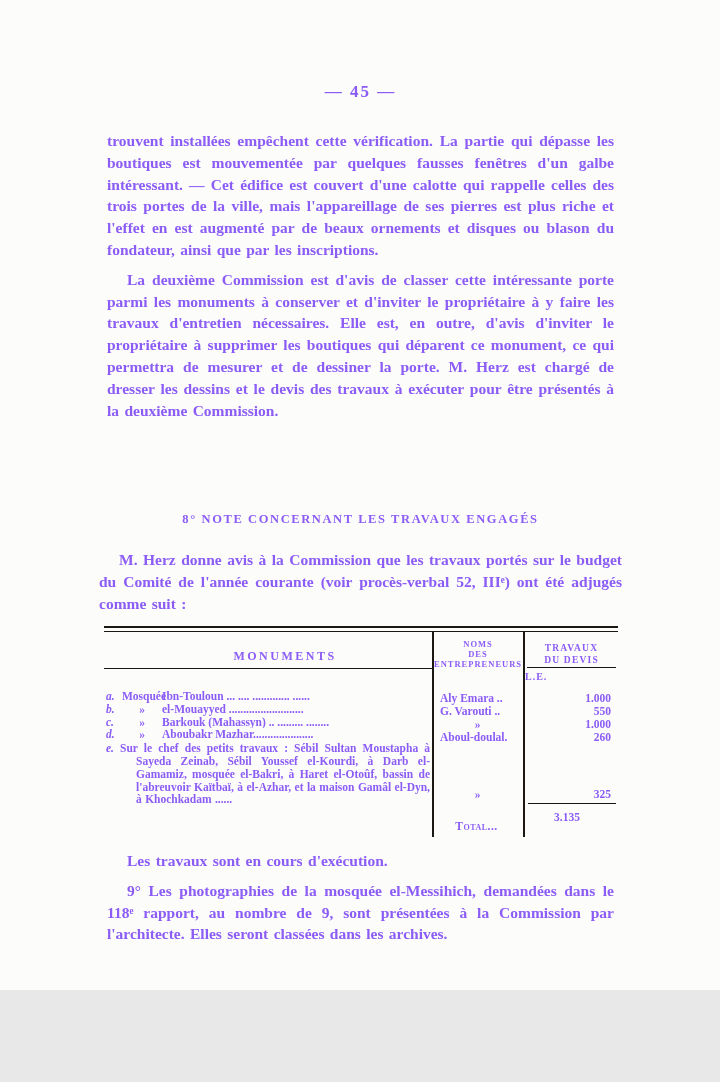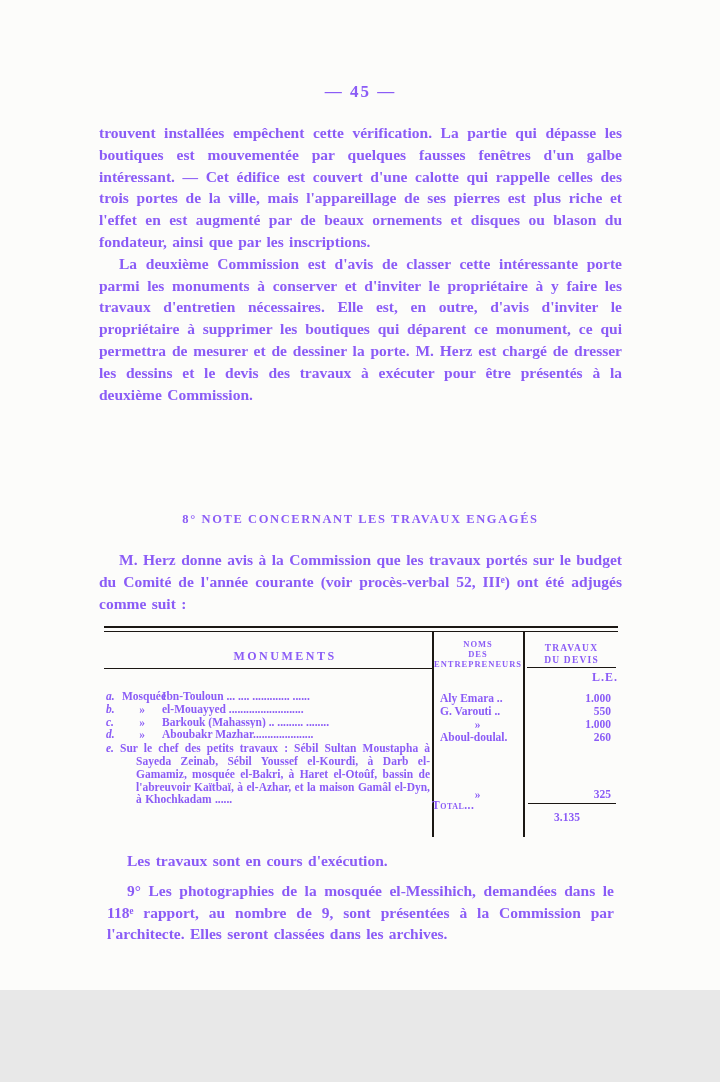--- a/index.html
+++ b/index.html
@@ -17,21 +17,21 @@
   .page-num{
     position:absolute;top:82px;left:99px;width:523px;
     text-align:center;font-size:17px;letter-spacing:2px;
   }
   
   .body-text{
     position:absolute;top:122px;left:99px;width:523px;
     font-size:15.5px;line-height:21.8px;text-align:justify;
     word-spacing:1.5px;
   }
-  .body-text p{margin:0;}
+  .body-text p{margin:8px;}
   .body-text p.indent{text-indent:20px;}
   
   .section-heading{
     position:absolute;top:512px;left:99px;width:523px;
     text-align:center;font-size:12.5px;letter-spacing:1.6px;
   }
   
   .intro-text{
     position:absolute;top:549px;left:99px;width:523px;
     font-size:15.5px;line-height:21.8px;text-align:justify;
@@ -55,35 +55,35 @@
   .hdr-noms{
     position:absolute;top:13px;left:330px;width:88px;text-align:center;
     font-size:8.5px;line-height:10px;letter-spacing:1px;
   }
   .hdr-montant{
     position:absolute;top:16px;left:421px;width:93px;text-align:center;
     font-size:9.5px;line-height:12px;letter-spacing:1.2px;
   }
   .hdr-rule-montant{position:absolute;top:41px;left:423px;width:89px;height:1.3px;background:#1b1713;}
   .hdr-unit{
-    position:absolute;top:45px;left:421px;width:93px;text-align:right;
-    font-size:12px;letter-spacing:1px;
+    position:absolute;top:45px;left:421px;width:93px;text-align:left;
+    font-size:10px;letter-spacing:1px;
   }
   .tbl-col1{position:absolute;top:64px;left:2px;width:324px;}
   .m-row{display:flex;white-space:nowrap;overflow:hidden;}
   .m-letter{font-style:italic;width:16px;flex:none;}
   .m-prefix{width:40px;flex:none;text-align:center;}
   .m-name{flex:1;overflow:hidden;}
   .row-e{margin-top:1px;padding-left:30px;text-indent:-30px;text-align:justify;word-spacing:0.5px;}
   .row-e .m-letter{font-style:italic;}
   .ent{position:absolute;left:336px;width:80px;white-space:nowrap;}
   .ent.center{left:328px;width:91px;text-align:center;}
   .amt{position:absolute;left:419px;width:88px;text-align:right;white-space:nowrap;}
   .total-rule{position:absolute;top:177px;left:424px;width:88px;height:1.2px;background:#1b1713;}
-  .total-label{position:absolute;top:173px;left:328px;width:89px;text-align:left;font-variant:small-caps;letter-spacing:0.5px;}
+  .total-label{position:absolute;top:194px;left:328px;width:89px;text-align:center;font-variant:small-caps;letter-spacing:0.5px;}
   .total-value{position:absolute;top:185px;left:419px;width:88px;text-align:center;}
   
   .footer-text{
     position:absolute;top:842px;left:99px;width:523px;
     font-size:15.5px;line-height:21.8px;text-align:justify;
     word-spacing:1.5px;
   }
   .footer-text p{margin:8px;text-indent:20px;}
 </style>
 </head>

